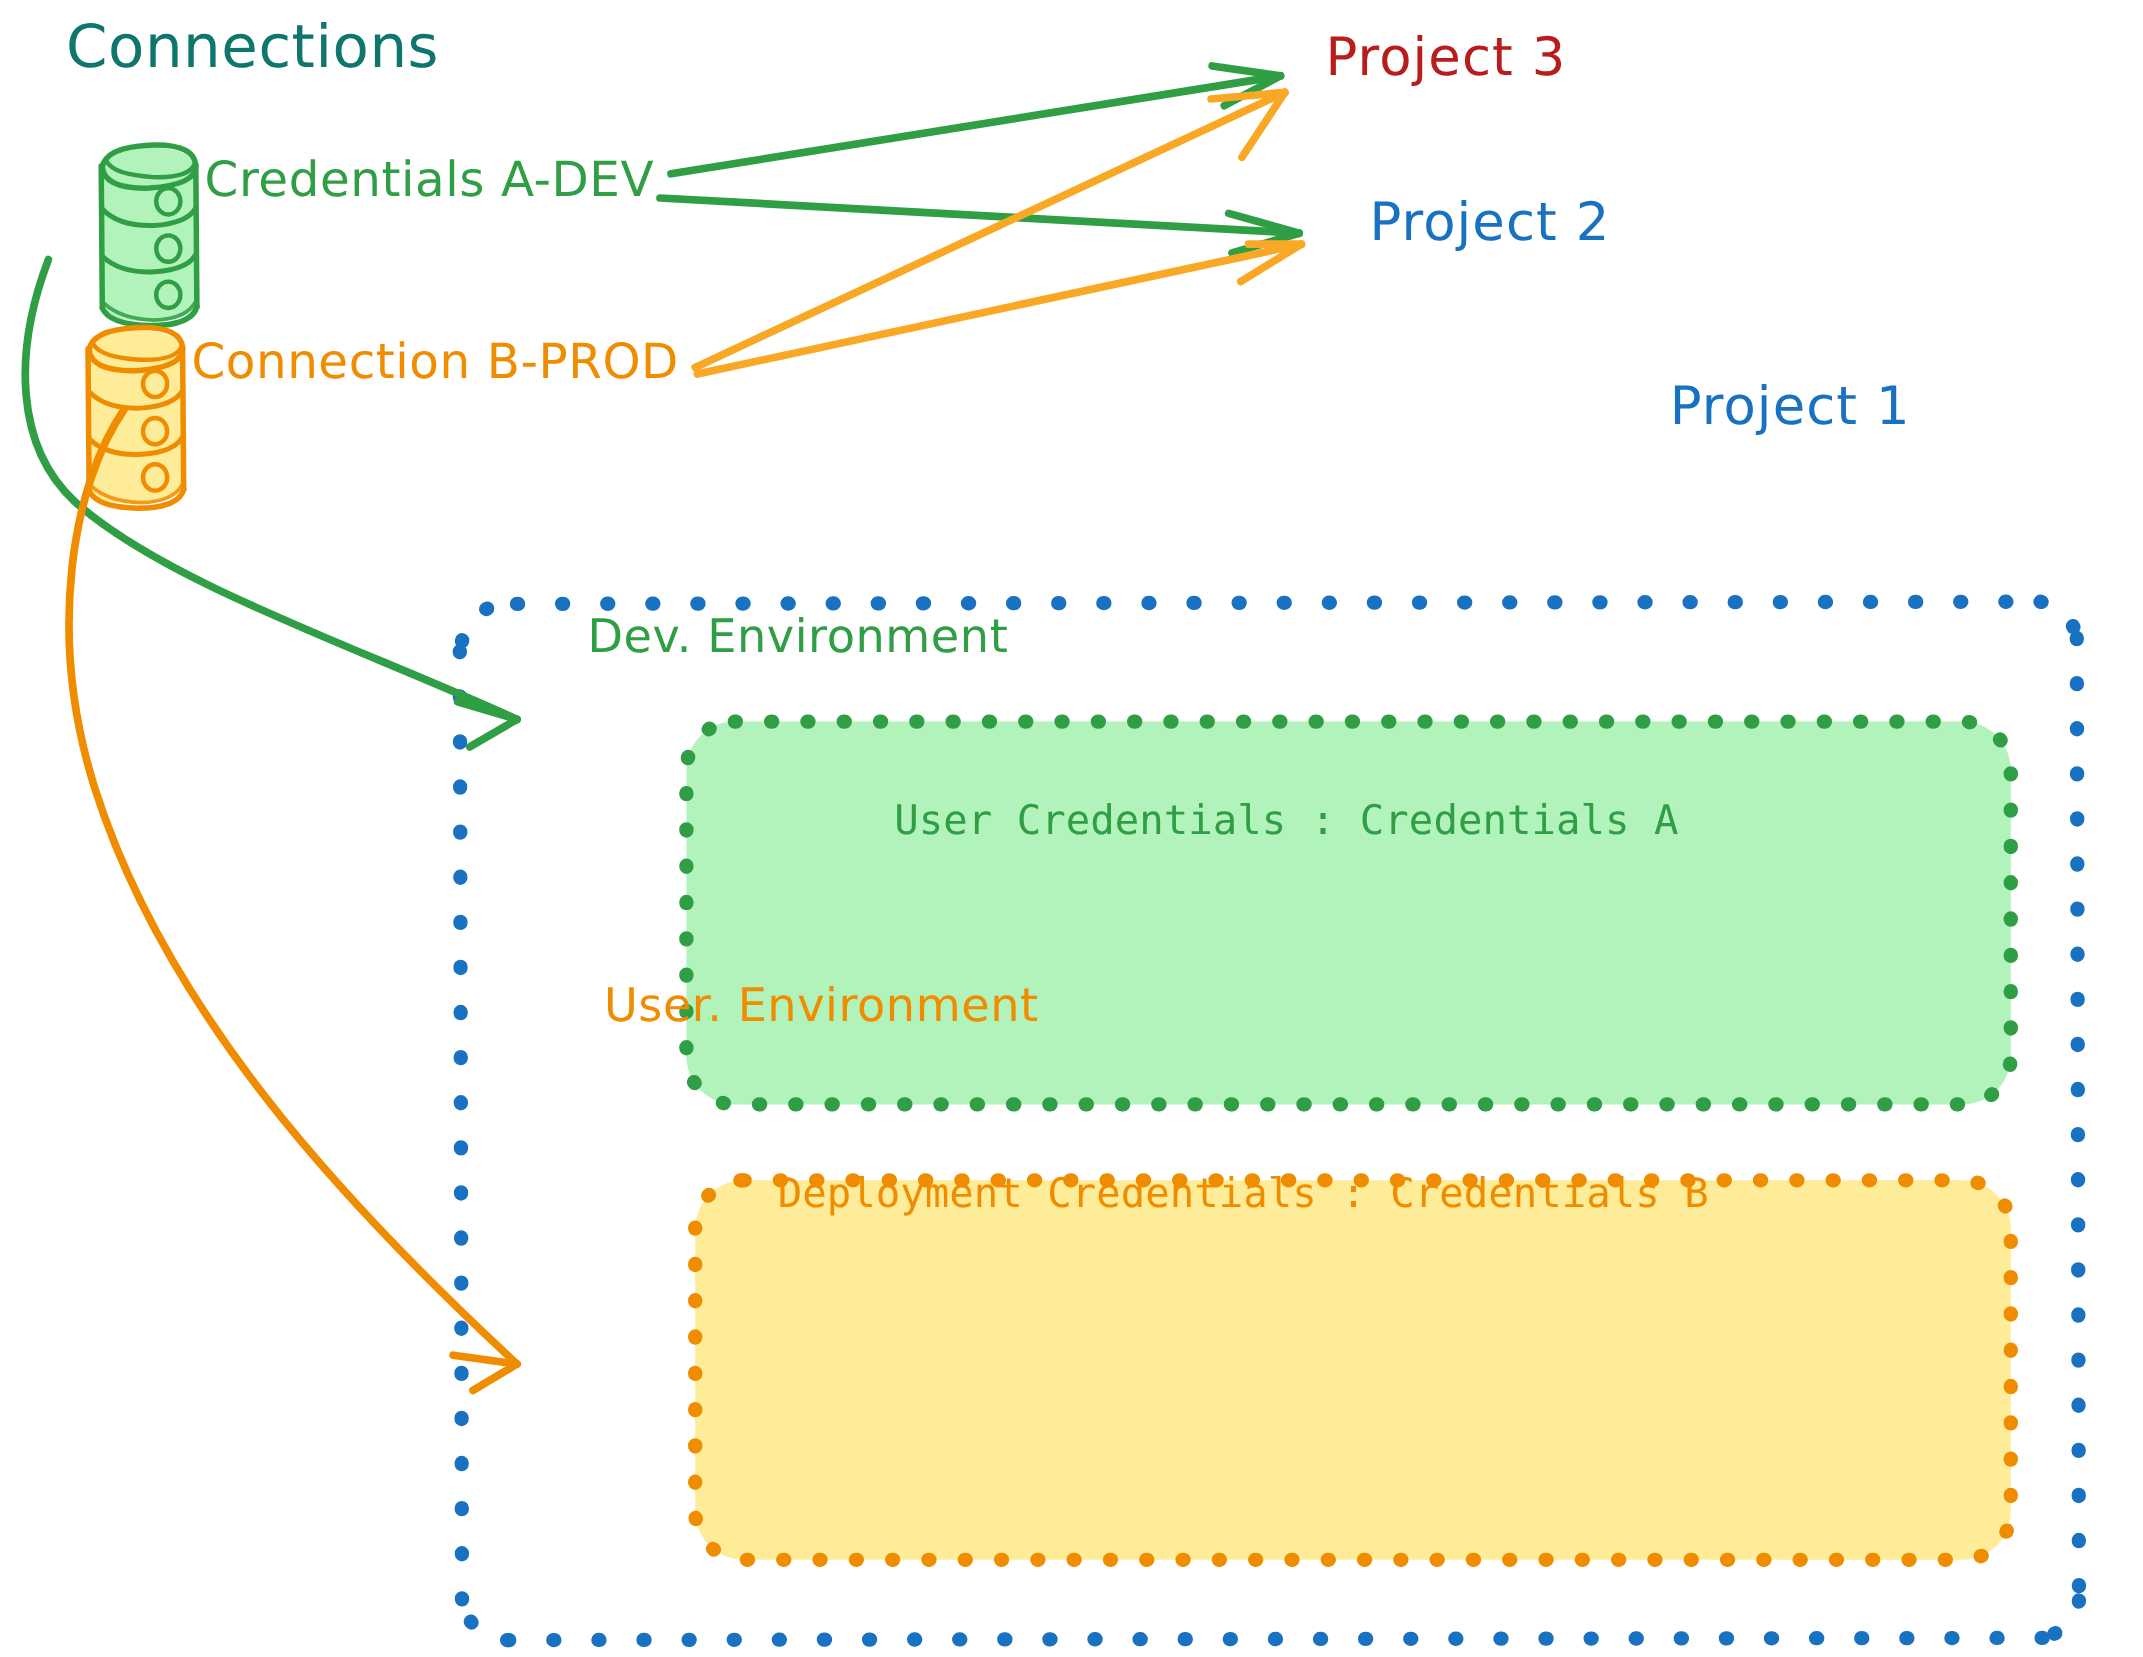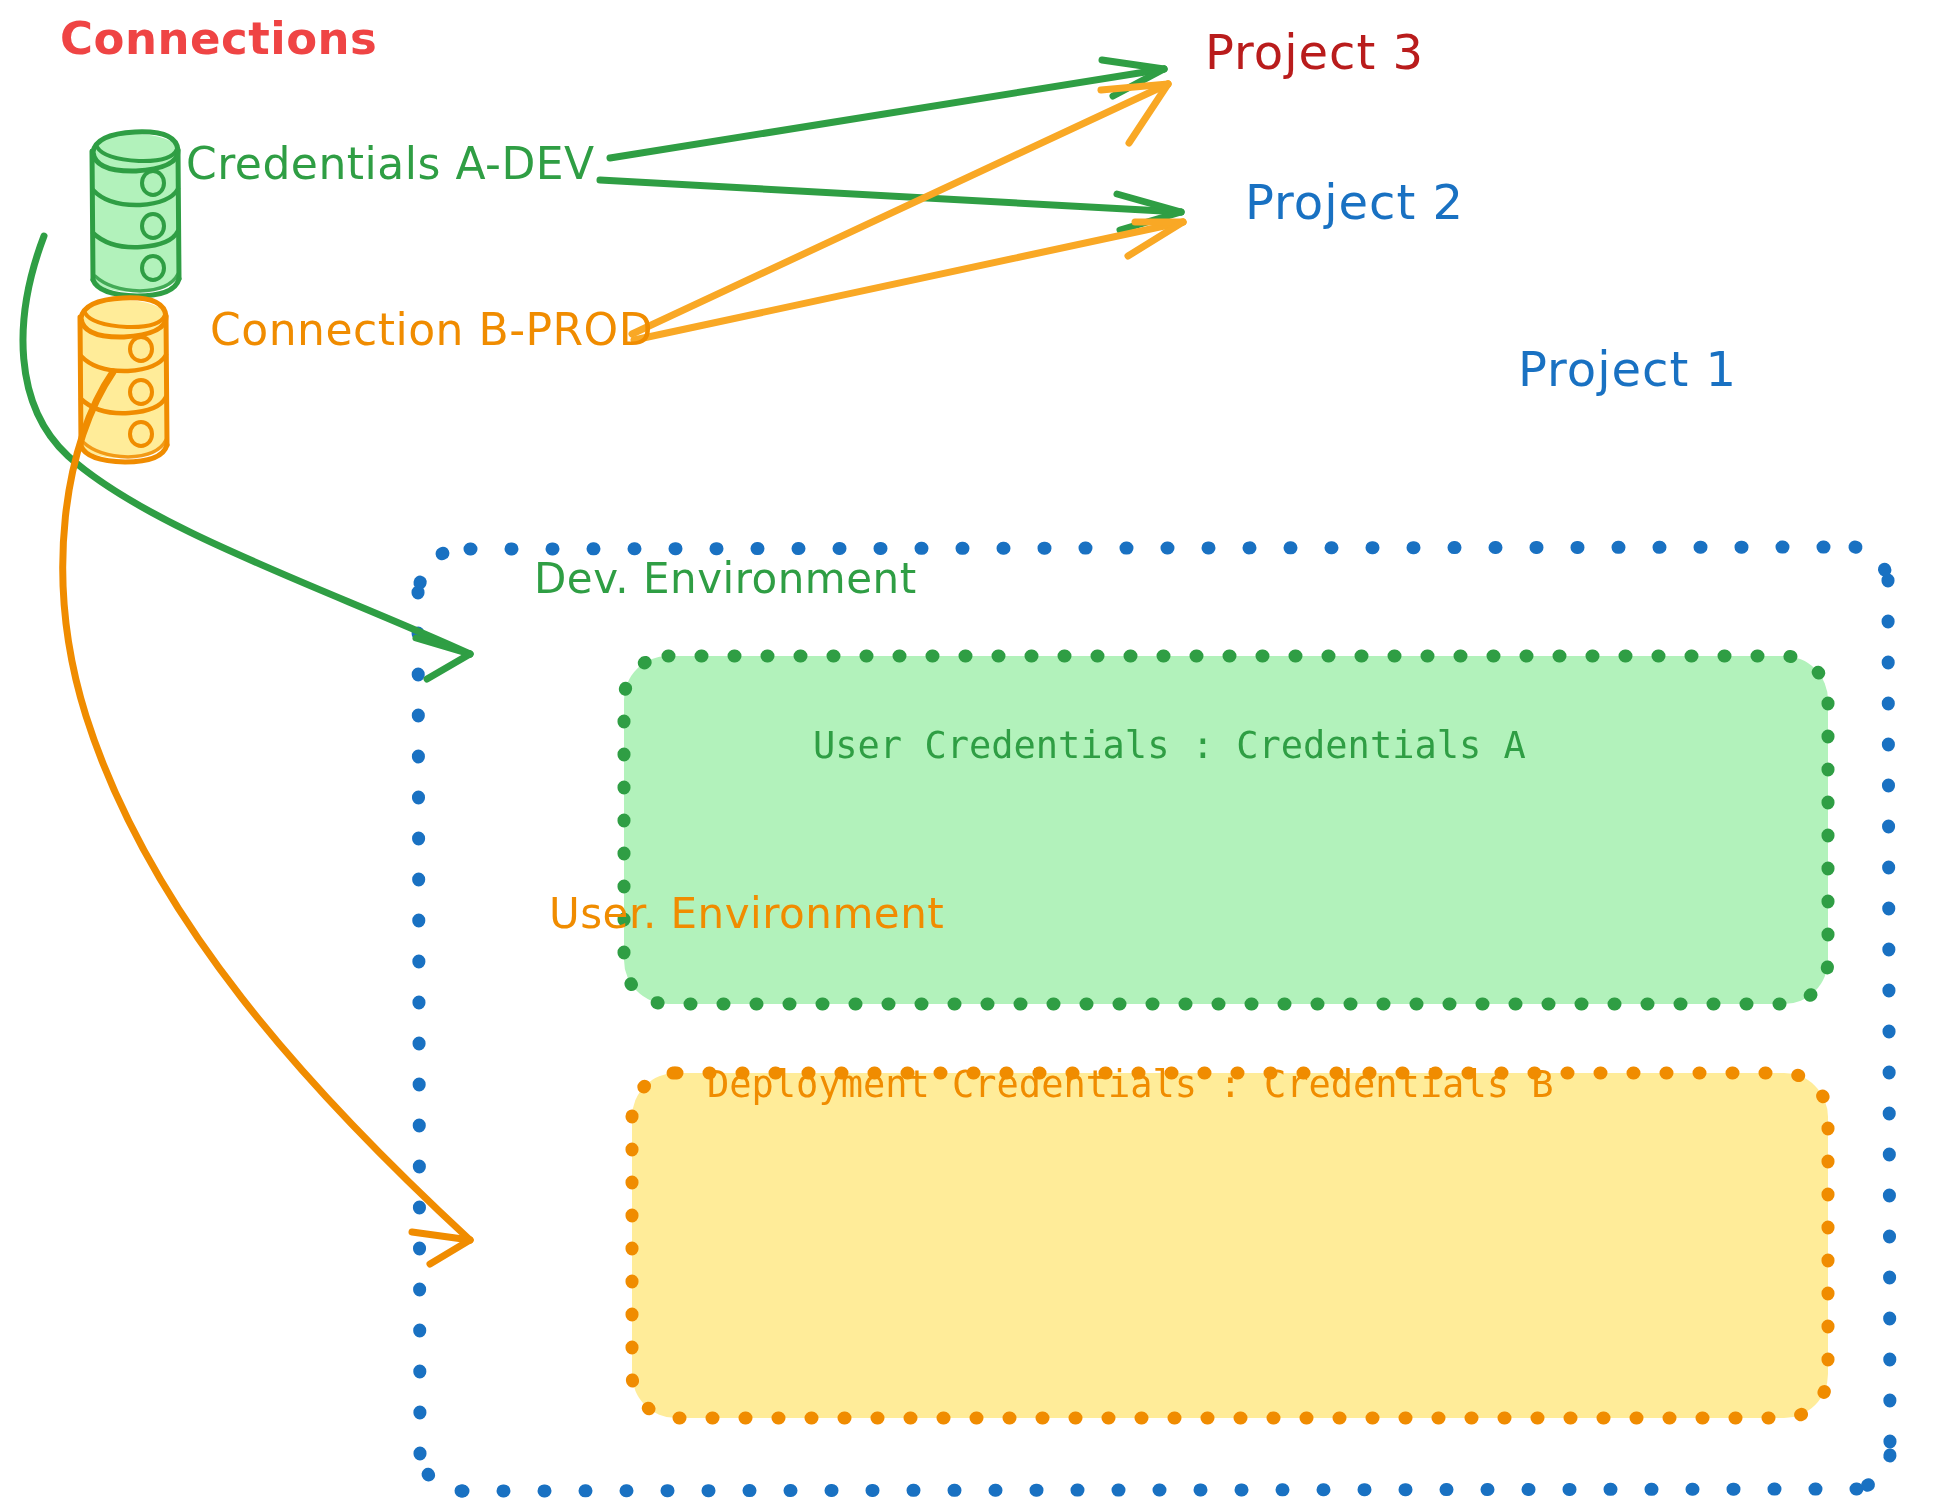--- a/index.html
+++ b/index.html
@@ -25,37 +25,36 @@
     position: absolute;
     white-space: nowrap;
     font-family: "DejaVu Sans", sans-serif;
     line-height: 1;
   }
   .mono {
     font-family: "DejaVu Sans Mono", monospace;
   }
   #title-connections {
     left: 60px; top: 16px;
-    font-size: 45px;
-    color: #ef4444;
-    font-weight: 700;
+    font-size: 54px;
+    color: #0f766e;
+    font-weight: 400;
     letter-spacing: 0.5px;
   }
   #label-conn-a {
     left: 186px; top: 142px;
     font-size: 44px;
     color: #2f9e44;
     letter-spacing: 0.5px;
   }
   #label-conn-b {
     left: 174px; top: 308px;
     font-size: 44px;
     color: #f08c00;
     letter-spacing: 0.5px;
-    margin-left: 36px;
   }
   #label-project-3 {
     left: 1205px; top: 28px;
     font-size: 48px;
     color: #b91c1c;
     letter-spacing: 1px;
   }
   #label-project-2 {
     left: 1205px; top: 178px;
     font-size: 48px;

